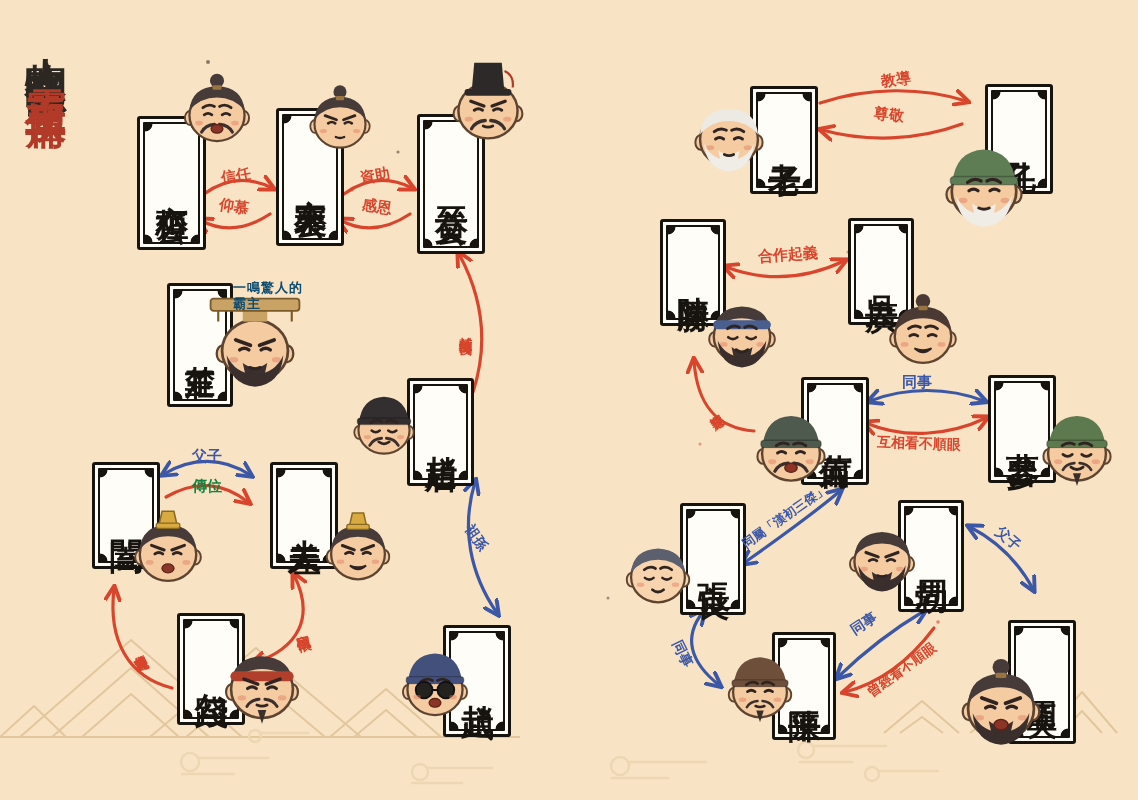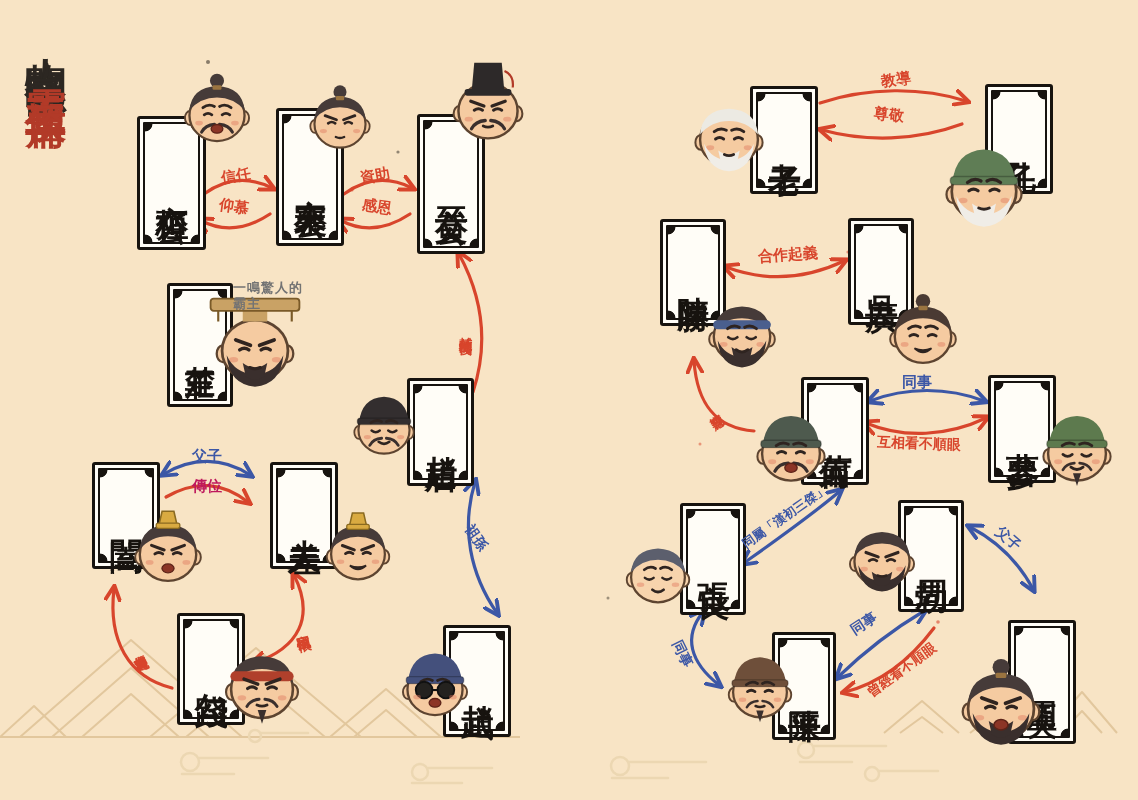--- a/index.html
+++ b/index.html
@@ -18,21 +18,21 @@
       background-image:
         radial-gradient(circle at 0 0,#17130f 7px,transparent 7.8px),
         radial-gradient(circle at 100% 0,#17130f 7px,transparent 7.8px),
         radial-gradient(circle at 0 100%,#17130f 7px,transparent 7.8px),
         radial-gradient(circle at 100% 100%,#17130f 7px,transparent 7.8px);}
   .card-name{writing-mode:vertical-rl;text-orientation:upright;
       font-family:"Liberation Serif","DejaVu Serif",serif;font-weight:700;color:#17130f;
       line-height:1;letter-spacing:3px;}
   .avatar{position:absolute;z-index:4;}
   .avatar svg{display:block;width:100%;height:100%;}
-  .note{position:absolute;z-index:4;color:#737373;font-weight:700;font-size:13px;line-height:1.25;
+  .note{position:absolute;z-index:4;color:#0c4a6e;font-weight:700;font-size:13px;line-height:1.25;
         width:74px;letter-spacing:1px;}
   .rel-label{position:absolute;z-index:5;font-weight:700;white-space:nowrap;}
   .rel-label.vertical{writing-mode:vertical-rl;text-orientation:upright;letter-spacing:1px;}
 </style>
 </head>
 <body>
 
 <div id="page">
 
   <div class="title"><span>人物關係圖</span><span class="dot">・</span><span class="red">霸主王侯篇</span></div>
@@ -560,21 +560,21 @@
           <path d="M28.5,48 q3.5,1.6 7,0" stroke="#2f2420" stroke-width="2" fill="none" stroke-linecap="round"></path>
         </svg>
       </div>
       <div class="rel-label" style="left: 236px; top: 176px; color: rgb(216, 69, 44); font-size: 15px; transform: translate(-50%, -50%) rotate(-10deg);">信任</div>
       <div class="rel-label" style="left: 234px; top: 207px; color: rgb(216, 69, 44); font-size: 15px; transform: translate(-50%, -50%) rotate(8deg);">仰慕</div>
       <div class="rel-label" style="left: 375px; top: 176px; color: rgb(216, 69, 44); font-size: 15px; transform: translate(-50%, -50%) rotate(-10deg);">資助</div>
       <div class="rel-label" style="left: 377px; top: 207px; color: rgb(216, 69, 44); font-size: 15px; transform: translate(-50%, -50%) rotate(8deg);">感恩</div>
       <div class="rel-label vertical" style="left: 466px; top: 330px; color: rgb(216, 69, 44); font-size: 13px; transform: translate(-50%, -50%) rotate(3deg);">輔佐他的後代</div>
       <div class="rel-label" style="left: 476px; top: 538px; color: rgb(60, 87, 166); font-size: 14px; transform: translate(-50%, -50%) rotate(55deg);">祖孫</div>
       <div class="rel-label" style="left: 207px; top: 456px; color: rgb(60, 87, 166); font-size: 15px; transform: translate(-50%, -50%) rotate(0deg);">父子</div>
-      <div class="rel-label" style="left: 207px; top: 486px; color: #be185d; font-size: 15px; transform: translate(-50%, -50%) rotate(0deg);">傳位</div>
+      <div class="rel-label" style="left: 207px; top: 486px; color: #15803d; font-size: 15px; transform: translate(-50%, -50%) rotate(0deg);">傳位</div>
       <div class="rel-label vertical" style="left: 299px; top: 627px; color: rgb(216, 69, 44); font-size: 13.5px; transform: translate(-50%, -50%) rotate(-14deg);">家仇國恨</div>
       <div class="rel-label vertical" style="left: 134px; top: 650px; color: rgb(216, 69, 44); font-size: 12.5px; transform: translate(-50%, -50%) rotate(-26deg);">傷其腳趾而死</div>
       <div class="rel-label" style="left: 896px; top: 80px; color: rgb(216, 69, 44); font-size: 15px; transform: translate(-50%, -50%) rotate(-8deg);">教導</div>
       <div class="rel-label" style="left: 889px; top: 115px; color: rgb(216, 69, 44); font-size: 15px; transform: translate(-50%, -50%) rotate(6deg);">尊敬</div>
       <div class="rel-label" style="left: 788px; top: 255px; color: rgb(216, 69, 44); font-size: 15px; transform: translate(-50%, -50%) rotate(-4deg);">合作起義</div>
       <div class="rel-label vertical" style="left: 707px; top: 408px; color: rgb(216, 69, 44); font-size: 13px; transform: translate(-50%, -50%) rotate(-33deg);">響應</div>
       <div class="rel-label" style="left: 917px; top: 382px; color: rgb(60, 87, 166); font-size: 15px; transform: translate(-50%, -50%) rotate(0deg);">同事</div>
       <div class="rel-label" style="left: 919px; top: 444px; color: rgb(216, 69, 44); font-size: 14px; transform: translate(-50%, -50%) rotate(2deg);">互相看不順眼</div>
       <div class="rel-label" style="left: 785px; top: 517px; color: rgb(60, 87, 166); font-size: 12.5px; transform: translate(-50%, -50%) rotate(-35deg);">同屬「漢初三傑」</div>
       <div class="rel-label" style="left: 1008px; top: 539px; color: rgb(60, 87, 166); font-size: 14px; transform: translate(-50%, -50%) rotate(40deg);">父子</div>

